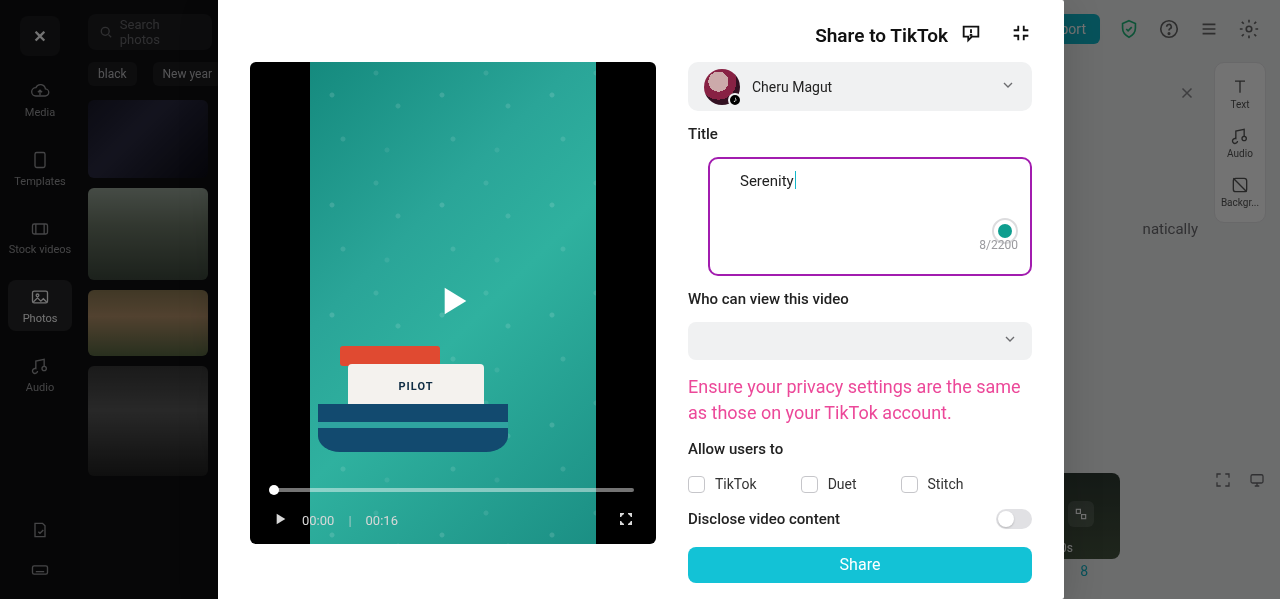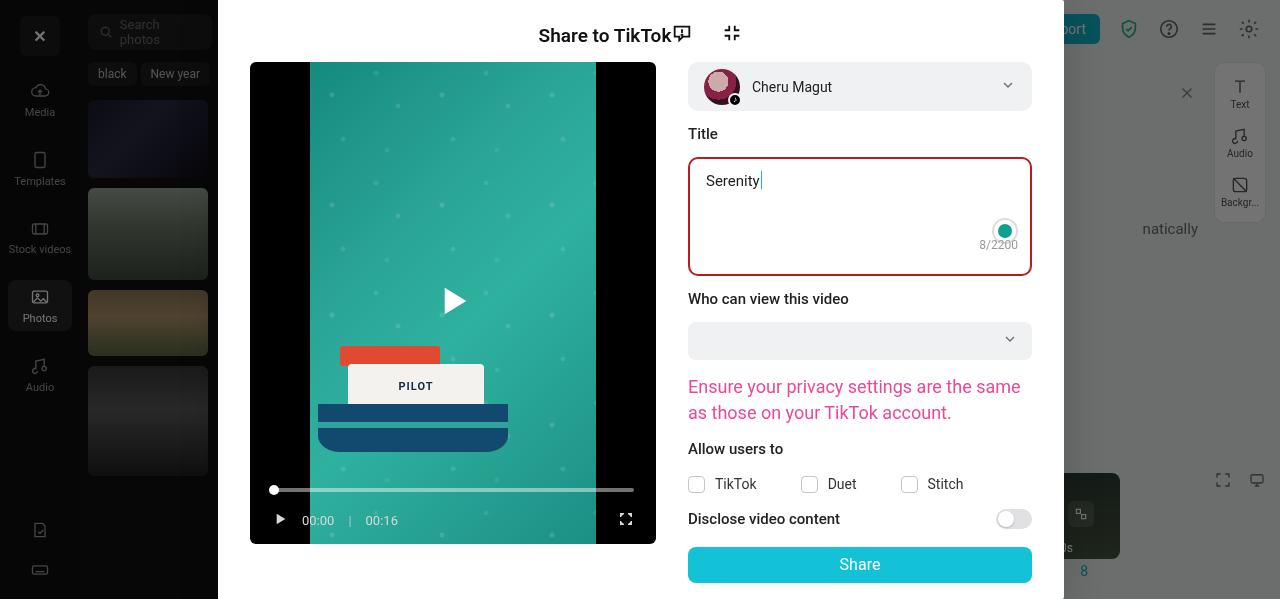--- a/index.html
+++ b/index.html
@@ -11,21 +11,21 @@
 .leftrail .logo { width:40px; height:40px; border-radius:8px; background:#1b1b1d; display:flex; align-items:center; justify-content:center; color:#fff; font-weight:700; }
 .leftrail .rail-item { width:64px; display:flex; flex-direction:column; align-items:center; gap:4px; color:#9a9a9d; font-size:11px; cursor:pointer; padding:6px 0; border-radius:8px; }
 .leftrail .rail-item.active { background:#262628; color:#fff; }
 .leftrail .rail-icon { width:22px; height:22px; display:flex; align-items:center; justify-content:center; }
 .leftrail .rail-icon svg { width:20px; height:20px; stroke:currentColor; fill:none; stroke-width:1.6; }
 .leftrail .spacer { flex:1; }
 .leftrail .bottom-icons { display:flex; flex-direction:column; gap:18px; padding-bottom:18px; color:#9a9a9d; }
 
 .photos-panel { width:140px; background:#111113; padding:10px 8px; display:flex; flex-direction:column; gap:8px; }
 .search-bar { height:36px; border-radius:8px; background:#1e1e21; display:flex; align-items:center; gap:6px; padding:0 10px; color:#6a6a6e; font-size:13px; margin:4px 0 4px; }
-.chips { display:flex; gap:4px; }
+.chips { display:flex; gap:16px; }
 .chip { background:#1e1e21; color:#bdbdc1; font-size:12px; padding:5px 10px; border-radius:6px; white-space:nowrap; }
 .thumb-col { display:flex; flex-direction:column; gap:10px; margin-top:6px; }
 .thumb { width:120px; border-radius:6px; background:#222; }
 .thumb.t1 { height:78px; background:linear-gradient(135deg,#1a1a2b 0%,#2c2c44 40%,#0e0e18 100%); }
 .thumb.t2 { height:92px; background:linear-gradient(180deg,#9aa79a 0%,#6f7b6a 40%,#3e4a3e 100%); }
 .thumb.t3 { height:66px; background:linear-gradient(180deg,#8f7c55 0%,#b5926a 40%,#5a6a44 100%); }
 .thumb.t4 { height:110px; background:linear-gradient(180deg,#3a3a3a 0%,#5a5a5a 40%,#222 100%); }
 
 
 .top-strip { position:absolute; top:0; left:220px; right:0; height:599px; background:#f0f1f2; }
@@ -42,21 +42,21 @@
 .duration-tile { position:absolute; right:160px; bottom:40px; width:78px; height:86px; border-radius:8px; overflow:hidden; background:linear-gradient(180deg,#2f3b33,#45543f); display:flex; flex-direction:column; }
 .tile-overlay-icon { position:absolute; top:28px; left:50%; transform:translateX(-50%); width:26px; height:26px; border-radius:6px; background:rgba(255,255,255,.12); display:flex; align-items:center; justify-content:center; color:#fff; font-size:12px; }
 .tile-overlay-dur { position:absolute; bottom:4px; left:8px; color:#fff; font-size:12px; }
 .tile-caption { position:absolute; right:192px; bottom:20px; color:#12b5c8; font-size:14px; }
 
 
 .dim { position:absolute; inset:0; background:rgba(0,0,0,.55); }
 
 
 .modal { position:absolute; left:218px; top:0; width:846px; height:599px; background:#fff; border-radius:0 2px 2px 0; box-shadow:0 10px 40px rgba(0,0,0,.18); display:flex; flex-direction:column; }
-.modal-head { display:flex; align-items:center; justify-content:center; padding:22px 32px 14px; }
+.modal-head { display:flex; align-items:center; justify-content:flex-end; padding:22px 32px 14px;gap:12px; }
 .modal-title { font-size:19px; font-weight:600; color:#111; }
 .modal-head-icons { display:flex; gap:28px; color:#111; }
 .modal-head-icons svg { width:22px; height:22px; stroke:currentColor; fill:none; stroke-width:2; }
 
 .modal-body { flex:1; display:flex; gap:32px; padding:0 32px 16px; min-height:0; }
 
 
 .preview { width:406px; height:482px; background:#000; border-radius:6px; position:relative; overflow:hidden; }
 .preview-visible { position:absolute; left:60px; right:60px; top:0; bottom:0; background:linear-gradient(135deg,#158a7e 0%, #2aa598 35%, #2fb19f 55%, #1b8f84 100%); overflow:hidden; }
 .wave { position:absolute; inset:0; background:
@@ -85,21 +85,21 @@
 .form-col { flex:1; display:flex; flex-direction:column; gap:14px; min-width:0; }
 .account-row { height:60px; background:#f0f1f2; border-radius:10px; display:flex; align-items:center; gap:12px; padding:0 16px; cursor:pointer; }
 .avatar-wrap { position:relative; width:36px; height:36px; }
 .avatar { width:36px; height:36px; border-radius:50%; background:radial-gradient(circle at 40% 35%, #caa 0 10px, #824 10px 18px, #312 18px); }
 .avatar-badge { position:absolute; right:-2px; bottom:-2px; width:14px; height:14px; border-radius:50%; background:#000; display:flex; align-items:center; justify-content:center; color:#fff; font-size:8px; font-weight:700; border:2px solid #f0f1f2; }
 .account-name { font-size:14px; color:#222; }
 .account-chevron { margin-left:auto; color:#6c6c70; }
 .account-chevron svg { width:16px; height:16px; stroke:currentColor; fill:none; stroke-width:2; }
 
 .field-label { font-size:15px; color:#222; font-weight:500; }
-.title-box { position:relative; border:2px solid #b91c1c; border-radius:10px; height:138px; padding:12px 16px; }
+.title-box { position:relative; border:2px solid #a21caf; border-radius:10px; height:138px; padding:12px 30px;margin-left:20px; }
 .title-input { width:100%; border:none; outline:none; font-size:15px; font-family:inherit; resize:none; color:#222; }
 .title-input::after{content:""}
 .caret { display:inline-block; width:1px; height:18px; background:#13b7c9; vertical-align:-3px; margin-left:1px; animation:blink 1s steps(1) infinite; }
 @keyframes blink { 50% { opacity:0; } }
 .char-badge { position:absolute; right:12px; bottom:30px; width:26px; height:26px; border-radius:50%; border:2px solid #dcdcde; display:flex; align-items:center; justify-content:center; }
 .char-badge-inner { width:14px; height:14px; border-radius:50%; background:#0f9e8f; }
 .char-count { position:absolute; right:12px; bottom:22px; font-size:12px; color:#9a9a9e; }
 
 .select-box { height:46px; background:#f0f1f2; border-radius:8px; display:flex; align-items:center; padding:0 14px; color:#6c6c70; cursor:pointer; }
 .select-box .chev { margin-left:auto; }

